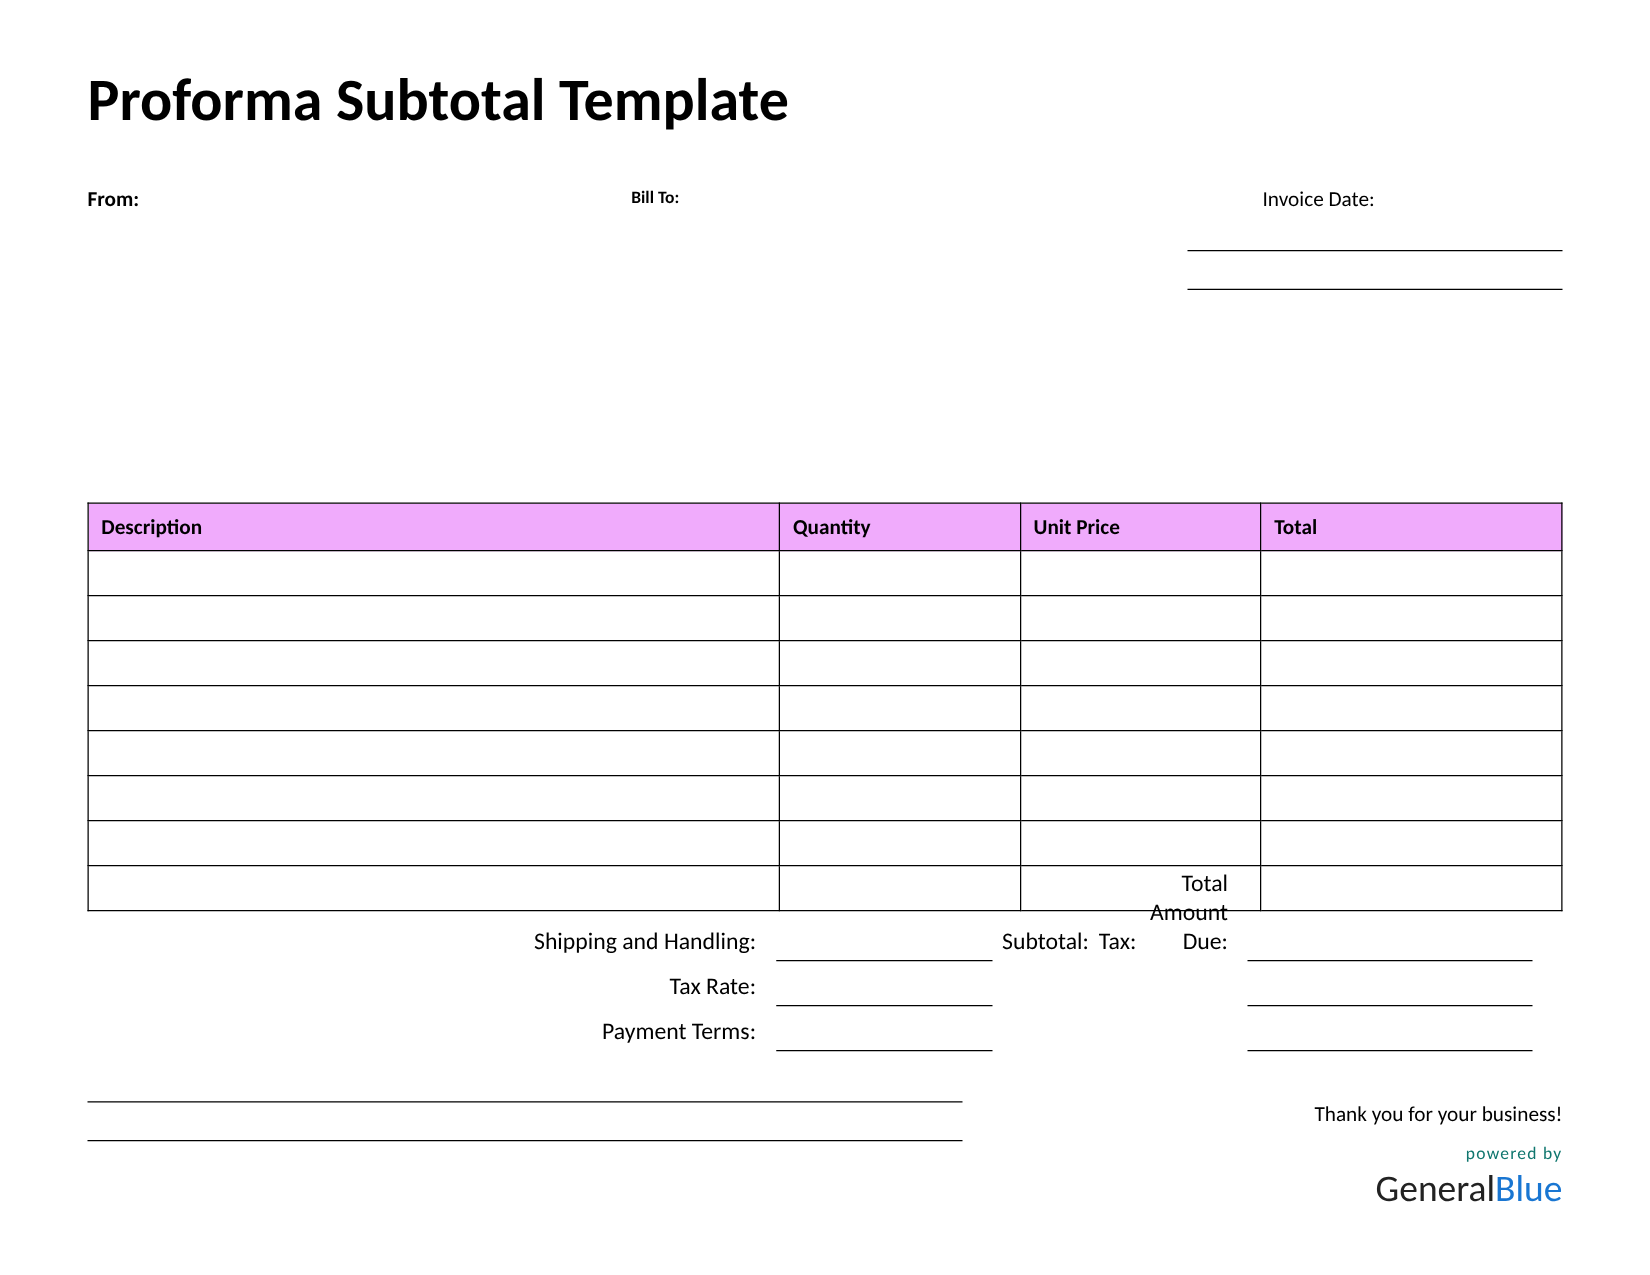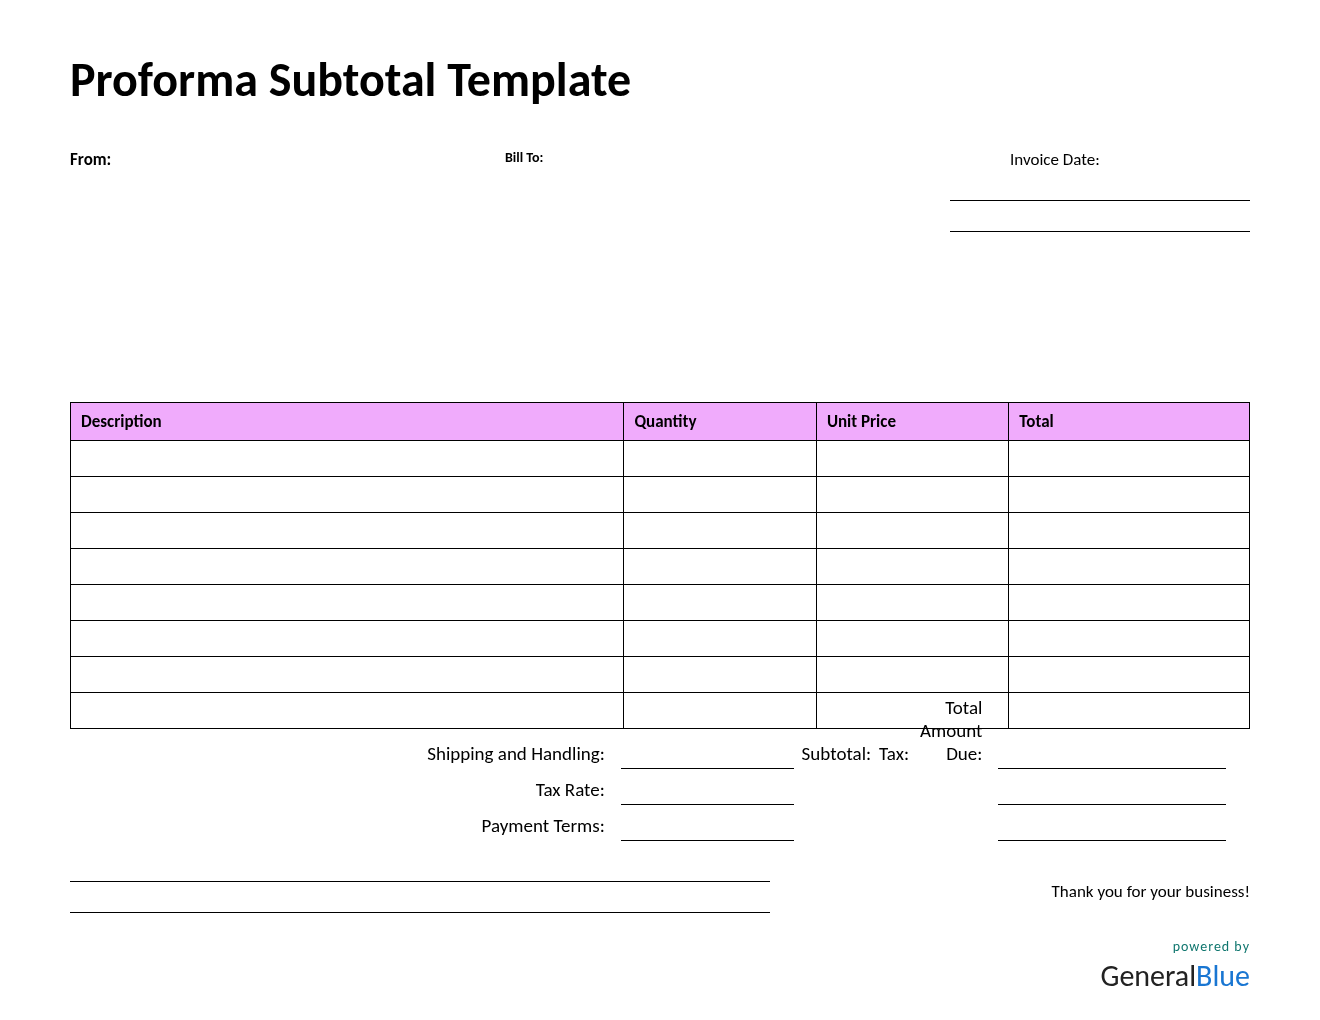--- a/index.html
+++ b/index.html
@@ -149,21 +149,21 @@
   .terms-line {
     border-bottom: 1.5px solid #000;
     height: 1px;
     margin-bottom: 30px;
   }
   .thanks-block {
     flex: 1;
     text-align: right;
   }
   .thanks {
-    margin-bottom: 36px;
+    margin-bottom: 12px;
   }
   .powered {
     font-size: 14px;
     color: #0f766e;
     letter-spacing: 1px;
     margin-bottom: 2px;
   }
   .brand {
     font-size: 30px;
     font-weight: 400;

